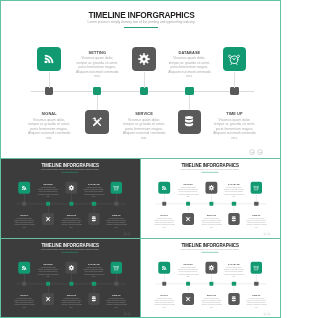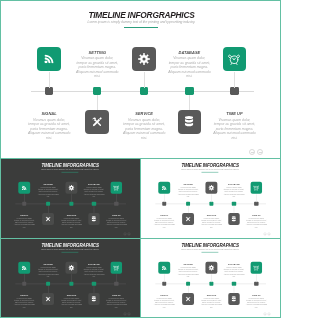--- a/index.html
+++ b/index.html
@@ -1,19 +1,19 @@
 <!DOCTYPE html>
 <html><head>
 <meta charset="utf-8">
 <title>Timeline Infographics</title>
 <style>
   html,body{margin:0;padding:0;}
   body{width:281px;height:318px;background:#ffffff;font-family:"Liberation Sans",sans-serif;overflow:hidden;}
   .page{position:relative;width:281px;height:318px;}
-  .slide{position:absolute;box-sizing:border-box;border:1px solid #63c0a3;overflow:hidden;font-style:italic;}
+  .slide{position:absolute;box-sizing:border-box;border:1px solid #63c0a3;overflow:hidden;}
   .hero{left:0;top:0;width:281px;height:159px;background:#fff;}
   .t1{left:0;top:158px;width:141px;height:81px;background:#3b3c3b;}
   .t2{left:140px;top:158px;width:141px;height:81px;background:#fff;}
   .t3{left:0;top:237.5px;width:141px;height:80.5px;background:#3b3c3b;}
   .t4{left:140px;top:237.5px;width:141px;height:80.5px;background:#fff;}
     .t1 .stage,.t2 .stage,.t3 .stage,.t4 .stage{transform:translate(-0.6px,0px) scale(0.4965);}
   .thumb .s-title{font-size:9.0px;letter-spacing:-0.2px;}
   .thumb .s-sub{font-size:3.6px;}
   .thumb .txt .h{font-size:4.2px;}
   .thumb .txt .p{font-size:3.45px;line-height:4.5px;}

